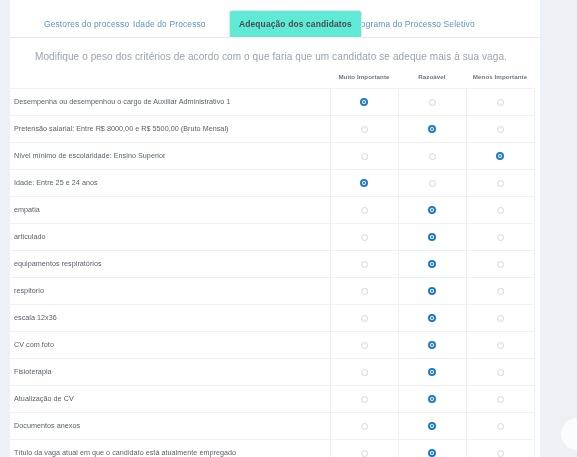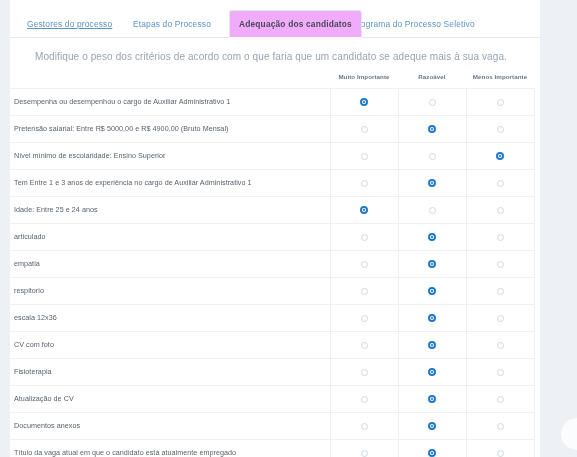--- a/index.html
+++ b/index.html
@@ -43,28 +43,28 @@
     padding: 0 9px;
     letter-spacing: .02em;
     cursor: pointer;
     background: transparent;
     border: 1px solid transparent;
     border-bottom: none;
   }
   .tab.active {
     color: #4a4a55;
     font-weight: bold;
-    background: #f0abfc;
+    background: #5eead4;
     border: 1px solid #e3e7ec;
     border-bottom: 1px solid #ffffff;
     border-top-left-radius: 3px;
     border-top-right-radius: 3px;
     z-index: 3;
   }
-  #tab-0 { left: 7px; text-decoration: underline; }
+  #tab-0 { left: 24px; }
   #tab-1 { left: 113px; }
   #tab-2 { left: 219px; }
   #tab-3 { left: 322px; }
 
   
   .instruction {
     position: absolute;
     left: 25px; top: 51px;
     font-size: 10px;
     color: #9aa3ae;
@@ -170,21 +170,21 @@
   }
 </style>
 </head>
 <body>
 
 <div id="app">
   <div class="card">
 
     <div class="tabbar">
       <div class="tab" id="tab-0">Gestores do processo</div>
-      <div class="tab" id="tab-1">Etapas do Processo</div>
+      <div class="tab" id="tab-1">Idade do Processo</div>
       <div class="tab active" id="tab-2">Adequação dos candidatos</div>
       <div class="tab" id="tab-3">Cronograma do Processo Seletivo</div>
     </div>
 
     <div class="instruction">Modifique o peso dos critérios de acordo com o que faria que um candidato se adeque mais à sua vaga.</div>
 
     <div class="tablewrap">
       <table class="matrix">
         <colgroup>
           <col class="c-label">
@@ -201,51 +201,51 @@
           </tr>
         </thead>
         <tbody id="matrix-body">
             <tr>
               <td class="label">Desempenha ou desempenhou o cargo de Auxiliar Administrativo 1</td>
               <td class="opt"><span class="radio on"></span></td>
               <td class="opt"><span class="radio"></span></td>
               <td class="opt last"><span class="radio"></span></td>
             </tr>
             <tr>
-              <td class="label">Pretensão salarial: Entre R$ 5000,00 e R$ 4900,00 (Bruto Mensal)</td>
+              <td class="label">Pretensão salarial: Entre R$ 8000,00 e R$ 5500,00 (Bruto Mensal)</td>
               <td class="opt"><span class="radio"></span></td>
               <td class="opt"><span class="radio on"></span></td>
               <td class="opt last"><span class="radio"></span></td>
             </tr>
             <tr>
               <td class="label">Nível mínimo de escolaridade: Ensino Superior</td>
               <td class="opt"><span class="radio"></span></td>
               <td class="opt"><span class="radio"></span></td>
               <td class="opt last"><span class="radio on"></span></td>
             </tr>
             <tr>
-              <td class="label">Tem Entre 1 e 3 anos de experiência no cargo de Auxiliar Administrativo 1</td>
-              <td class="opt"><span class="radio"></span></td>
-              <td class="opt"><span class="radio on"></span></td>
-              <td class="opt last"><span class="radio"></span></td>
-            </tr>
-            <tr>
               <td class="label">Idade: Entre 25 e 24 anos</td>
               <td class="opt"><span class="radio on"></span></td>
               <td class="opt"><span class="radio"></span></td>
               <td class="opt last"><span class="radio"></span></td>
             </tr>
             <tr>
+              <td class="label">empatia</td>
+              <td class="opt"><span class="radio"></span></td>
+              <td class="opt"><span class="radio on"></span></td>
+              <td class="opt last"><span class="radio"></span></td>
+            </tr>
+            <tr>
               <td class="label">articulado</td>
               <td class="opt"><span class="radio"></span></td>
               <td class="opt"><span class="radio on"></span></td>
               <td class="opt last"><span class="radio"></span></td>
             </tr>
             <tr>
-              <td class="label">empatia</td>
+              <td class="label">equipamentos respiratórios</td>
               <td class="opt"><span class="radio"></span></td>
               <td class="opt"><span class="radio on"></span></td>
               <td class="opt last"><span class="radio"></span></td>
             </tr>
             <tr>
               <td class="label">respitorio</td>
               <td class="opt"><span class="radio"></span></td>
               <td class="opt"><span class="radio on"></span></td>
               <td class="opt last"><span class="radio"></span></td>
             </tr>

